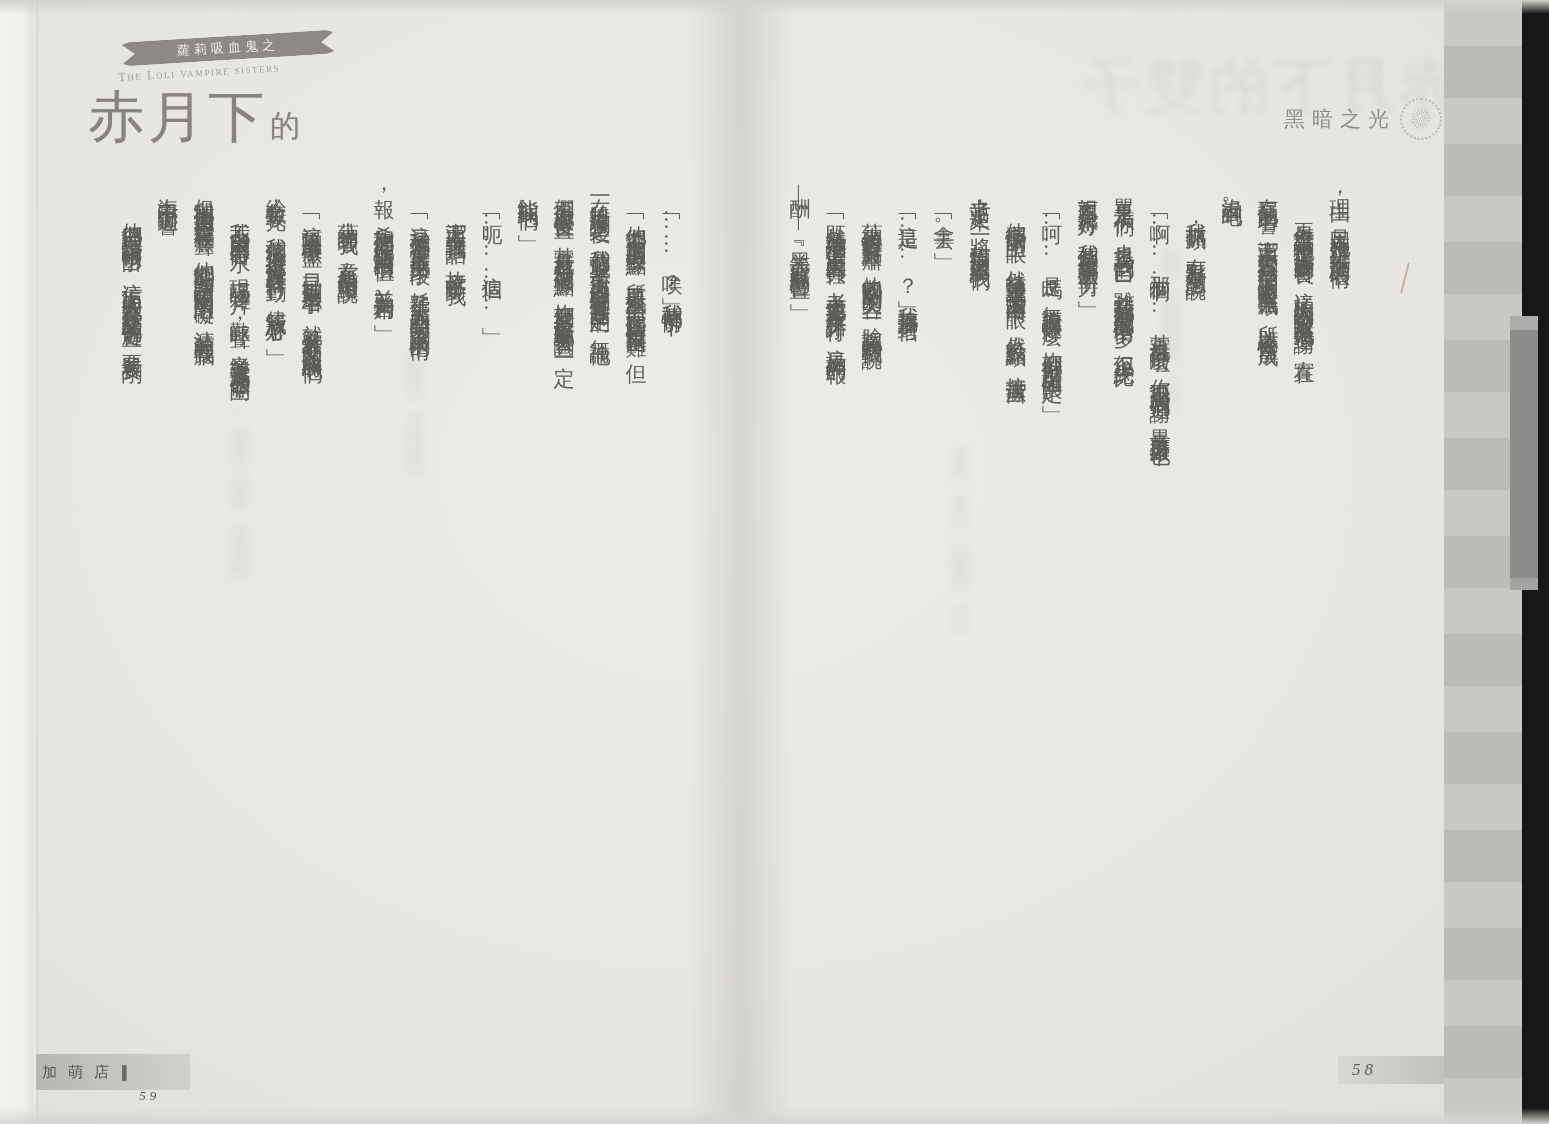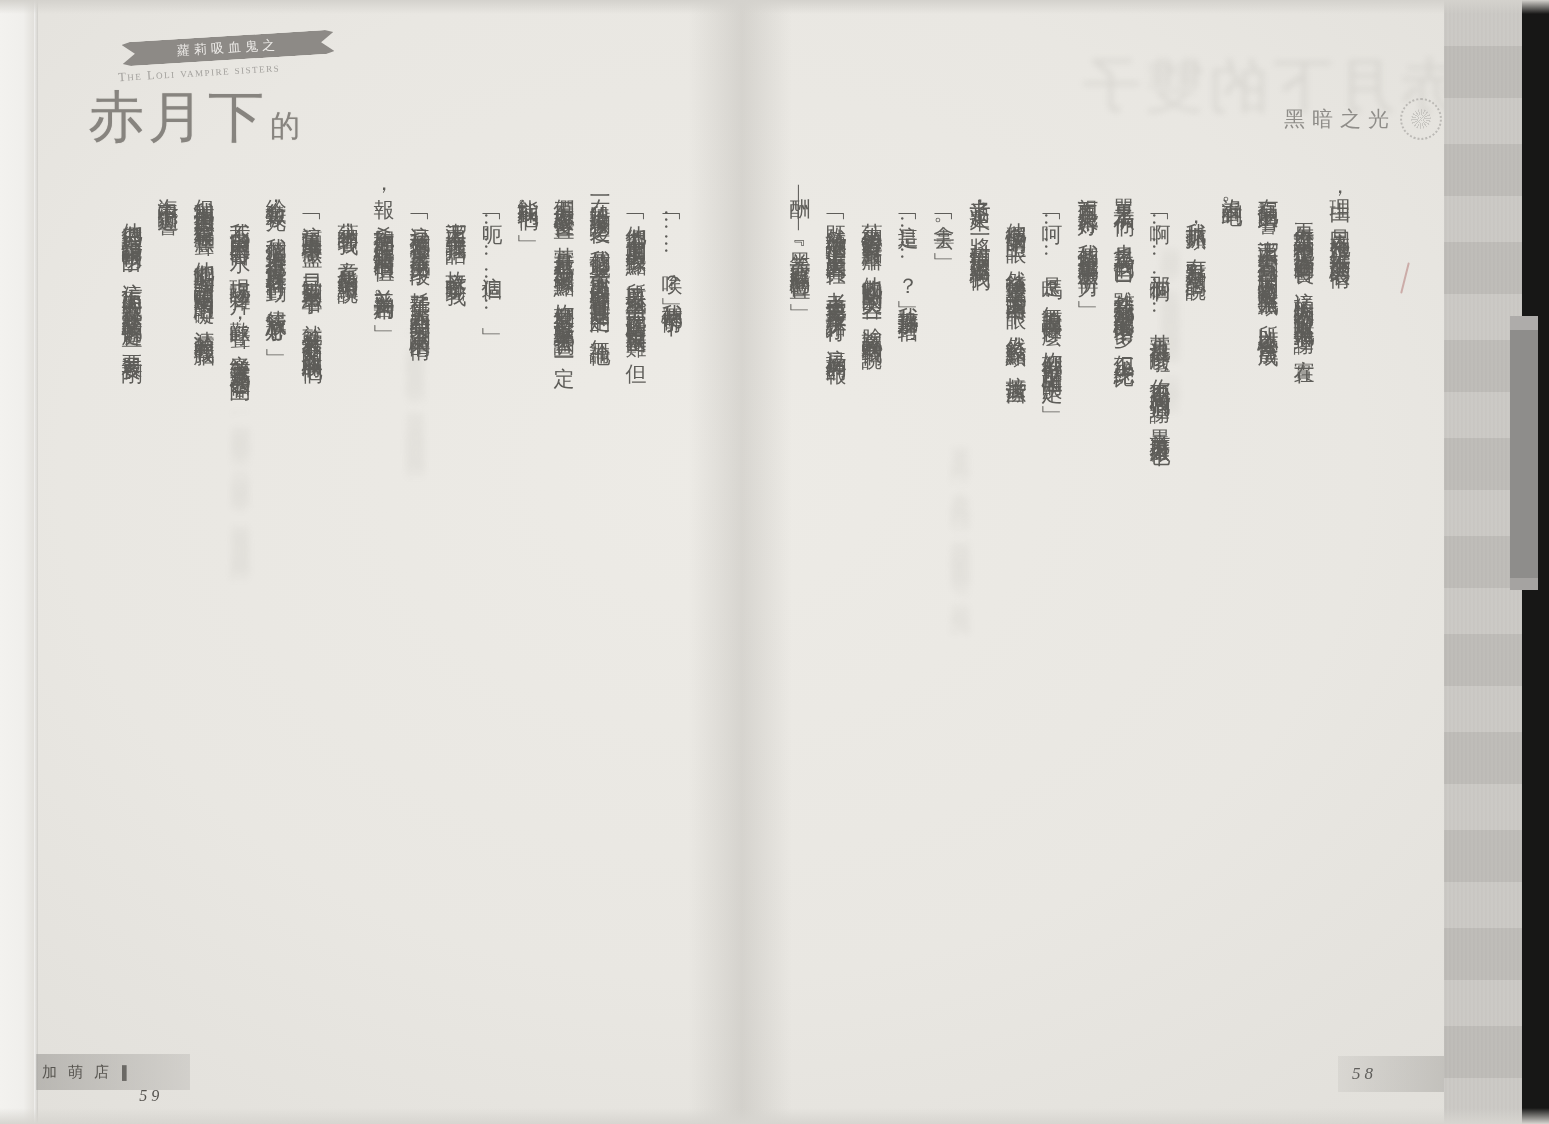--- a/index.html
+++ b/index.html
@@ -69,23 +69,23 @@
   .pt-right{left:782px;width:576px;}
   .pt-left{left:114px;width:576px;}
 
   
   .wm-band{position:absolute;left:28px;top:1054px;width:162px;height:36px;
     background:linear-gradient(90deg,rgba(148,146,142,.55),rgba(185,183,179,.42));
     display:flex;align-items:center;padding-left:14px;box-sizing:border-box;
     font-family:"Liberation Sans","DejaVu Sans",sans-serif;}
   .wm-text{font-size:15px;color:#575550;letter-spacing:11px;}
   .wm-bar{font-size:13px;color:#6b6965;margin-left:2px;margin-right:8px;}
-  .wm-num{font-size:16px;font-style:italic;color:#55534f;letter-spacing:4px;
+  .wm-num{font-size:13px;font-style:italic;color:#55534f;letter-spacing:4px;
     font-family:"Liberation Serif","DejaVu Serif",serif;margin-top:48px;}
-  .pn-right-band{position:absolute;left:1338px;top:1056px;width:122px;height:36px;
+  .pn-right-band{position:absolute;left:1338px;top:1056px;width:122px;height:28px;
     background:linear-gradient(90deg,rgba(158,156,152,.15),rgba(150,148,144,.45));
     display:flex;align-items:center;padding-left:14px;box-sizing:border-box;}
   .pn-right{font-size:17px;font-style:italic;color:#5f5e5b;letter-spacing:4px;}
 </style>
 </head>
 <body>
 
 <div class="scan">
 
   <div class="ghost ghost-title">赤月下的雙子</div>

